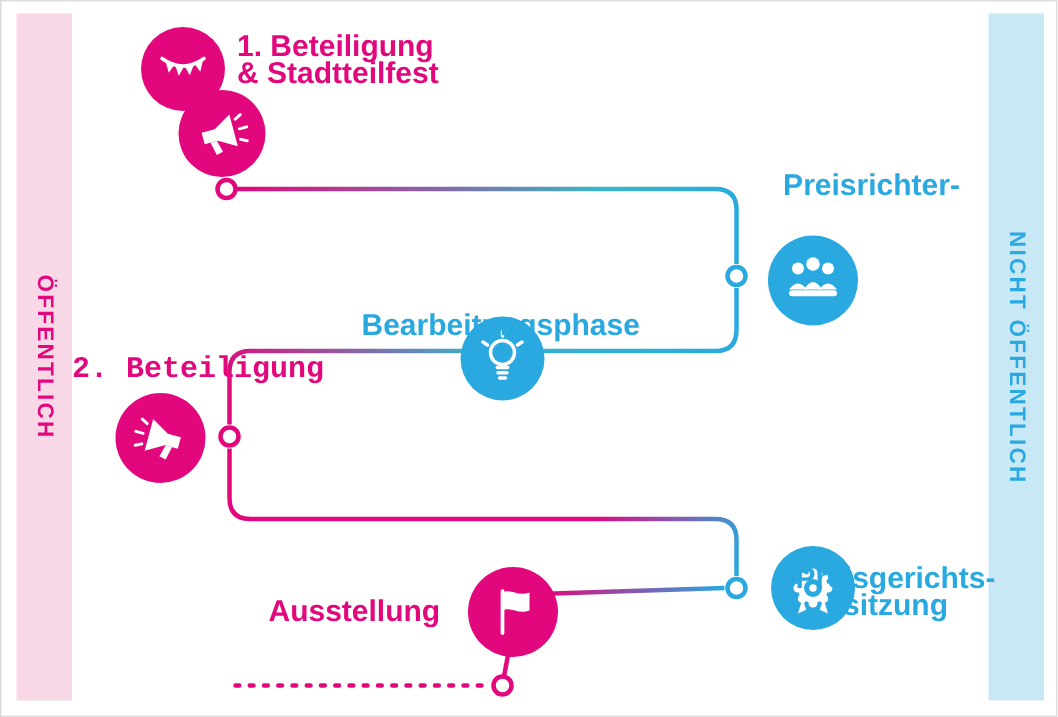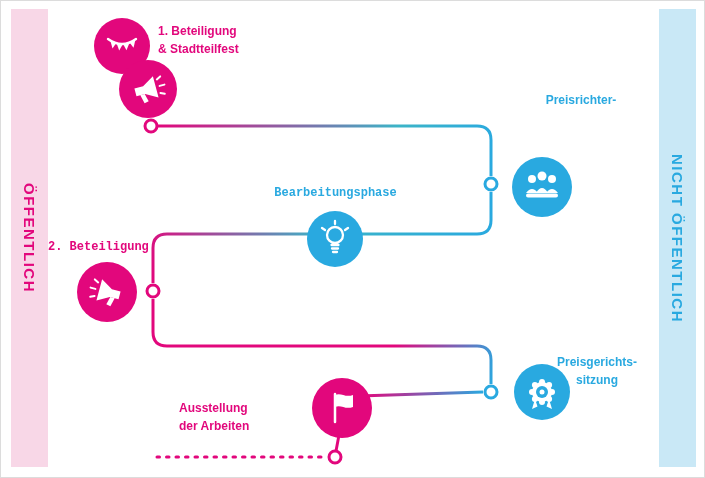--- a/index.html
+++ b/index.html
@@ -39,27 +39,27 @@
   .band-right span { color: #29a9e0; }
 
   svg.flow {
     position: absolute;
     left: 0; top: 0;
     width: 705px; height: 478px;
   }
 
   .lbl {
     position: absolute;
-    font-size: 12px;
+    font-size: 20px;
     font-weight: bold;
     line-height: 18px;
     white-space: nowrap;
   }
   .pink { color: #e2077c; }
-  .blue { color: #29a9e0; }
+  .blue { color: #29a9e0; margin-top: 24px; }
   .center { text-align: center; }
   .right  { }
 </style>
 </head>
 <body>
 
 <div class="canvas">
 
   <div class="band band-left">
     <span>ÖFFENTLICH</span>
@@ -184,31 +184,30 @@
 
   <div class="lbl pink" style="left:157px; top:21px;">
     <div>1. Beteiligung</div>
     <div>&amp; Stadtteilfest</div>
   </div>
 
   <div class="lbl blue center" style="left:505px; top:90px; width:150px;">
     <div>Preisrichter-</div>
   </div>
 
-  <div class="lbl blue center" style="left:252px; top:183px; width:165px;font-family:Liberation Mono, monospace;">
+  <div class="lbl blue center" style="left:240px; top:183px; width:165px;">
     <div>Bearbeitungsphase</div>
   </div>
 
   <div class="lbl pink" style="left:47px; top:237px;font-family:Liberation Mono, monospace;">
     <div>2. Beteiligung</div>
   </div>
 
   <div class="lbl blue center" style="left:520px; top:352px; width:152px;">
     <div>Preisgerichts-</div>
     <div>sitzung</div>
   </div>
 
   <div class="lbl pink right" style="left:178px; top:398px; width:128px;">
     <div>Ausstellung</div>
-    <div>der Arbeiten</div>
   </div>
 
 </div>
 
 </body></html>

